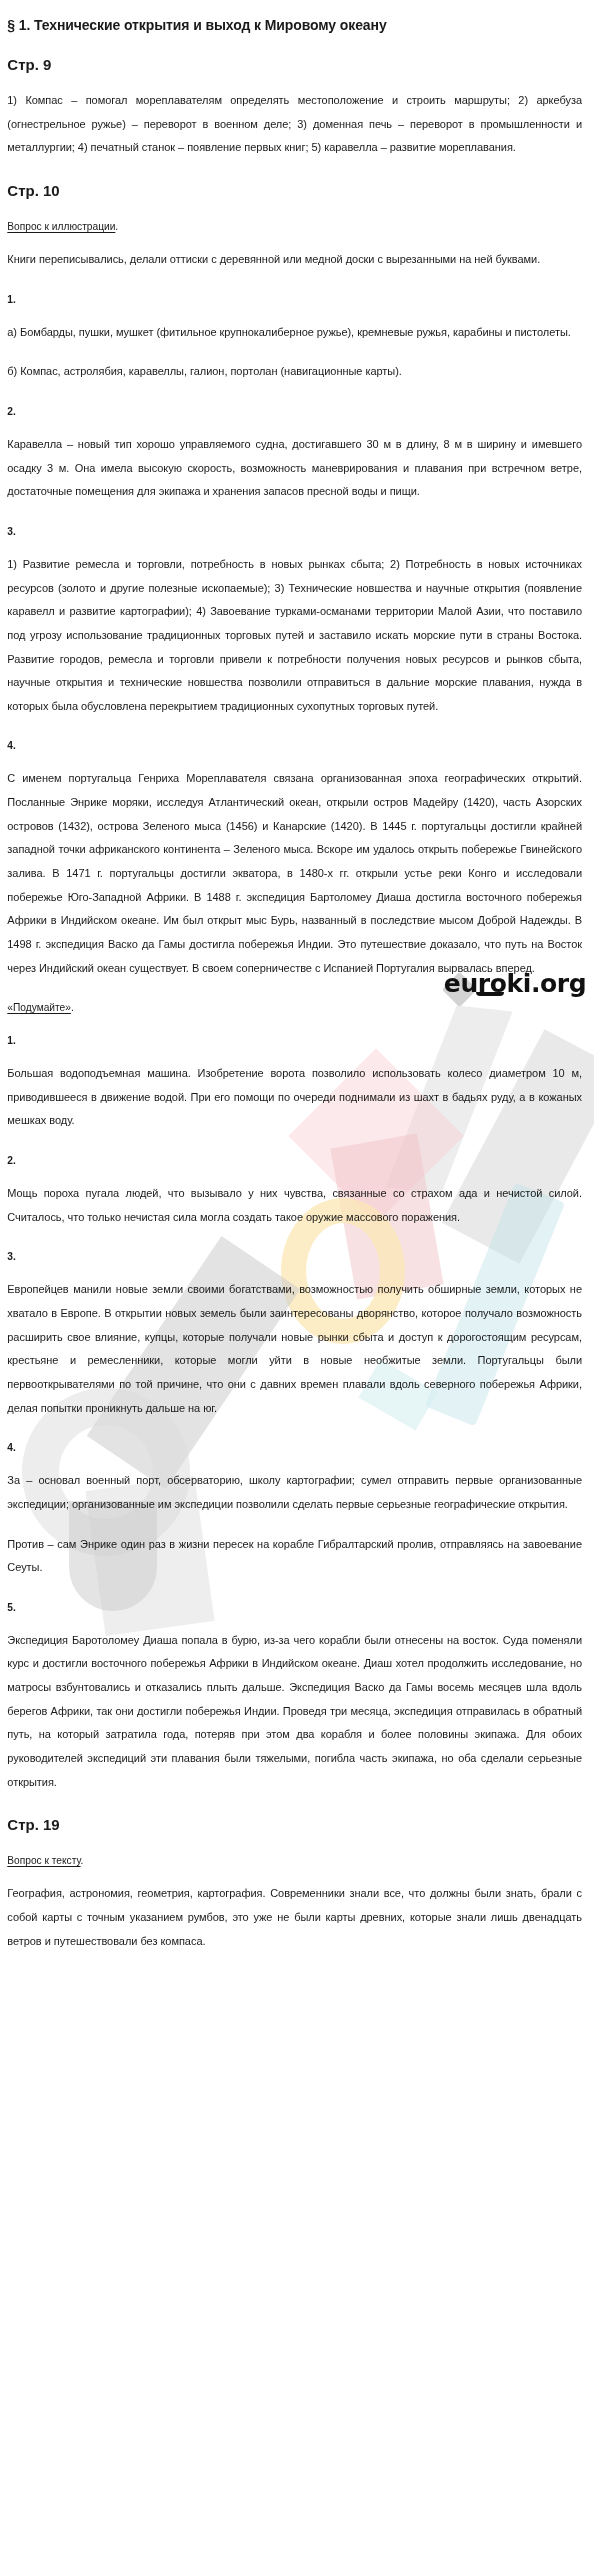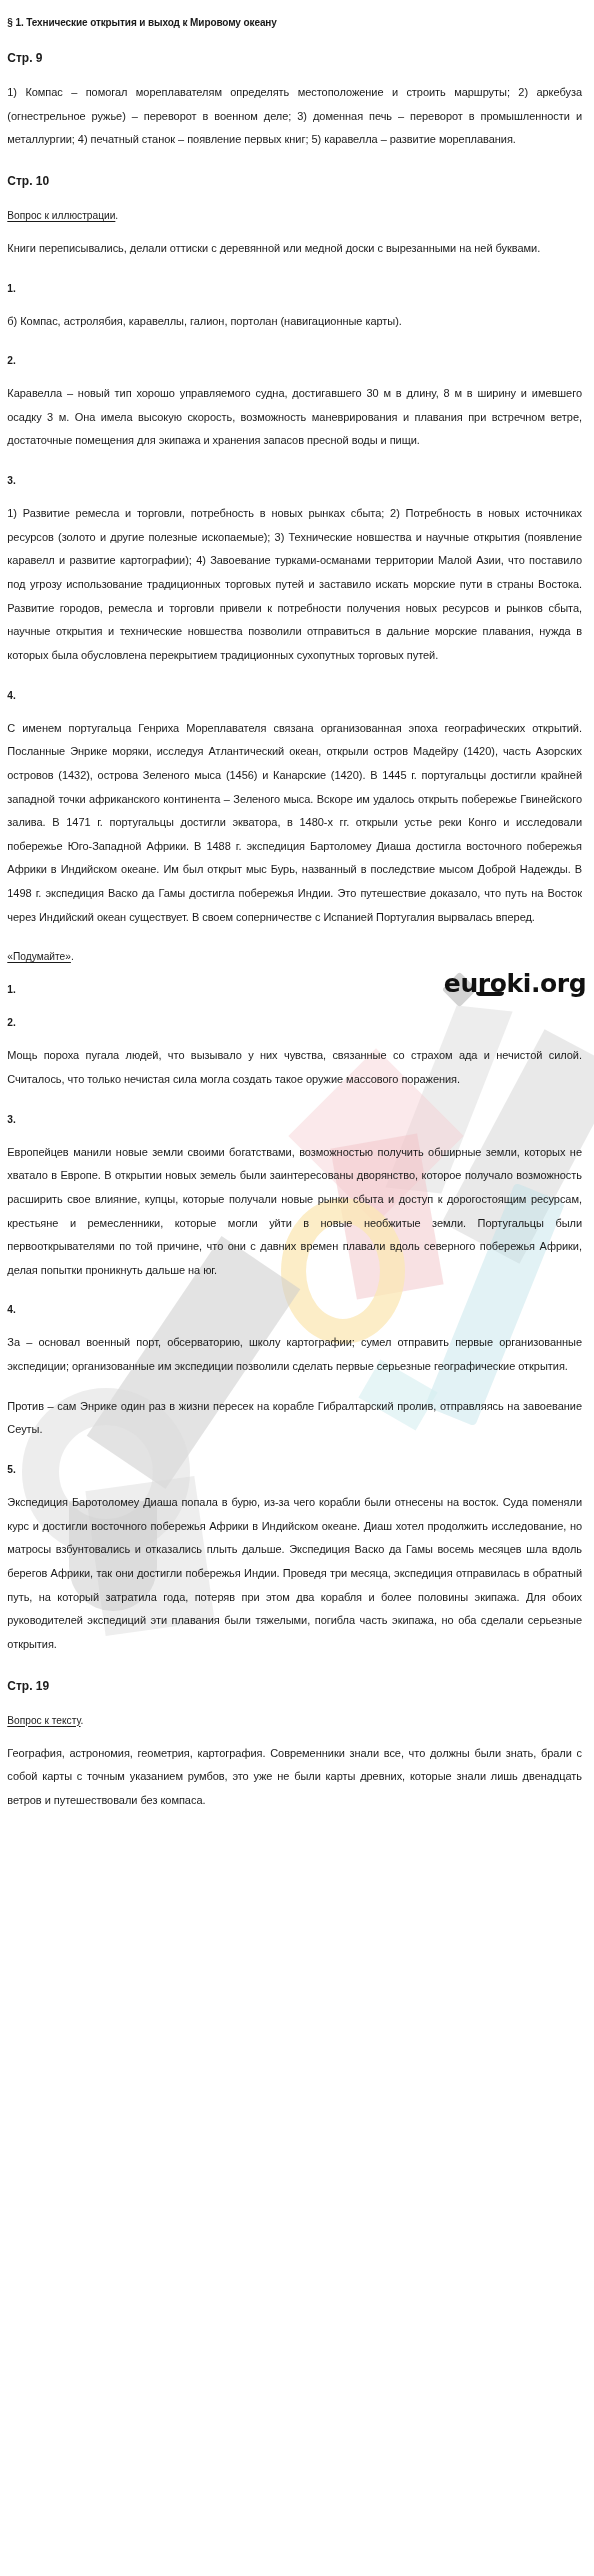--- a/index.html
+++ b/index.html
@@ -147,29 +147,29 @@
     width: 66px; height: 44px;
     background: #d6eef0;
     transform: rotate(30deg);
     opacity: .6;
   }
 
   
   .content { position: relative; z-index: 5; }
 
   h1.doc-title {
-    font-size: 10px;
+    font-size: 14px;
     font-weight: 700;
     margin: 5.8px 0 0 0;
     line-height: 1.3;
     letter-spacing: -0.1px;
   }
 
   .page-ref {
-    font-size: 12px;
+    font-size: 15px;
     font-weight: 700;
     margin: 22px 0 0 0;
   }
 
   .q-head {
     font-size: 10.2px;
     margin: 22px 0 0 0;
   }
   .q-head u { text-decoration: underline; text-underline-offset: 1.5px; margin-top: 36px; }
 
@@ -213,29 +213,31 @@
   </div>
 
   <div class="content">
       <h1 class="doc-title">§ 1. Технические открытия и выход к Мировому океану</h1>
       <div class="page-ref">Стр. 9</div>
       <p class="para">1) Компас – помогал мореплавателям определять местоположение и строить маршруты; 2) аркебуза (огнестрельное ружье) – переворот в военном деле; 3) доменная печь – переворот в промышленности и металлургии; 4) печатный станок – появление первых книг; 5) каравелла – развитие мореплавания.</p>
       <div class="page-ref">Стр. 10</div>
       <div class="q-head"><u>Вопрос к иллюстрации</u>.</div>
       <p class="para">Книги переписывались, делали оттиски с деревянной или медной доски с вырезанными на ней буквами.</p>
       <div class="num-head">1.</div>
+      <p class="para">а) Бомбарды, пушки, мушкет (фитильное крупнокалиберное ружье), кремневые ружья, карабины и пистолеты.</p>
       <p class="para">б) Компас, астролябия, каравеллы, галион, портолан (навигационные карты).</p>
       <div class="num-head">2.</div>
       <p class="para">Каравелла – новый тип хорошо управляемого судна, достигавшего 30 м в длину, 8 м в ширину и имевшего осадку 3 м. Она имела высокую скорость, возможность маневрирования и плавания при встречном ветре, достаточные помещения для экипажа и хранения запасов пресной воды и пищи.</p>
       <div class="num-head">3.</div>
       <p class="para">1) Развитие ремесла и торговли, потребность в новых рынках сбыта; 2) Потребность в новых источниках ресурсов (золото и другие полезные ископаемые); 3) Технические новшества и научные открытия (появление каравелл и развитие картографии); 4) Завоевание турками-османами территории Малой Азии, что поставило под угрозу использование традиционных торговых путей и заставило искать морские пути в страны Востока. Развитие городов, ремесла и торговли привели к потребности получения новых ресурсов и рынков сбыта, научные открытия и технические новшества позволили отправиться в дальние морские плавания, нужда в которых была обусловлена перекрытием традиционных сухопутных торговых путей.</p>
       <div class="num-head">4.</div>
       <p class="para">С именем португальца Генриха Мореплавателя связана организованная эпоха географических открытий. Посланные Энрике моряки, исследуя Атлантический океан, открыли остров Мадейру (1420), часть Азорских островов (1432), острова Зеленого мыса (1456) и Канарские (1420). В 1445 г. португальцы достигли крайней западной точки африканского континента – Зеленого мыса. Вскоре им удалось открыть побережье Гвинейского залива. В 1471 г. португальцы достигли экватора, в 1480-х гг. открыли устье реки Конго и исследовали побережье Юго-Западной Африки. В 1488 г. экспедиция Бартоломеу Диаша достигла восточного побережья Африки в Индийском океане. Им был открыт мыс Бурь, названный в последствие мысом Доброй Надежды. В 1498 г. экспедиция Васко да Гамы достигла побережья Индии. Это путешествие доказало, что путь на Восток через Индийский океан существует. В своем соперничестве с Испанией Португалия вырвалась вперед.</p>
       <div class="q-head"><u>«Подумайте»</u>.</div>
       <div class="num-head">1.</div>
+      <p class="para">Большая водоподъемная машина. Изобретение ворота позволило использовать колесо диаметром 10 м, приводившееся в движение водой. При его помощи по очереди поднимали из шахт в бадьях руду, а в кожаных мешках воду.</p>
       <div class="num-head">2.</div>
       <p class="para">Мощь пороха пугала людей, что вызывало у них чувства, связанные со страхом ада и нечистой силой. Считалось, что только нечистая сила могла создать такое оружие массового поражения.</p>
       <div class="num-head">3.</div>
       <p class="para">Европейцев манили новые земли своими богатствами, возможностью получить обширные земли, которых не хватало в Европе. В открытии новых земель были заинтересованы дворянство, которое получало возможность расширить свое влияние, купцы, которые получали новые рынки сбыта и доступ к дорогостоящим ресурсам, крестьяне и ремесленники, которые могли уйти в новые необжитые земли. Португальцы были первооткрывателями по той причине, что они с давних времен плавали вдоль северного побережья Африки, делая попытки проникнуть дальше на юг.</p>
       <div class="num-head">4.</div>
       <p class="para">За – основал военный порт, обсерваторию, школу картографии; сумел отправить первые организованные экспедиции; организованные им экспедиции позволили сделать первые серьезные географические открытия.</p>
       <p class="para">Против – сам Энрике один раз в жизни пересек на корабле Гибралтарский пролив, отправляясь на завоевание Сеуты.</p>
       <div class="num-head">5.</div>
       <p class="para">Экспедиция Баротоломеу Диаша попала в бурю, из-за чего корабли были отнесены на восток. Суда поменяли курс и достигли восточного побережья Африки в Индийском океане. Диаш хотел продолжить исследование, но матросы взбунтовались и отказались плыть дальше. Экспедиция Васко да Гамы восемь месяцев шла вдоль берегов Африки, так они достигли побережья Индии. Проведя три месяца, экспедиция отправилась в обратный путь, на который затратила года, потеряв при этом два корабля и более половины экипажа. Для обоих руководителей экспедиций эти плавания были тяжелыми, погибла часть экипажа, но оба сделали серьезные открытия.</p>
       <div class="page-ref">Стр. 19</div>

